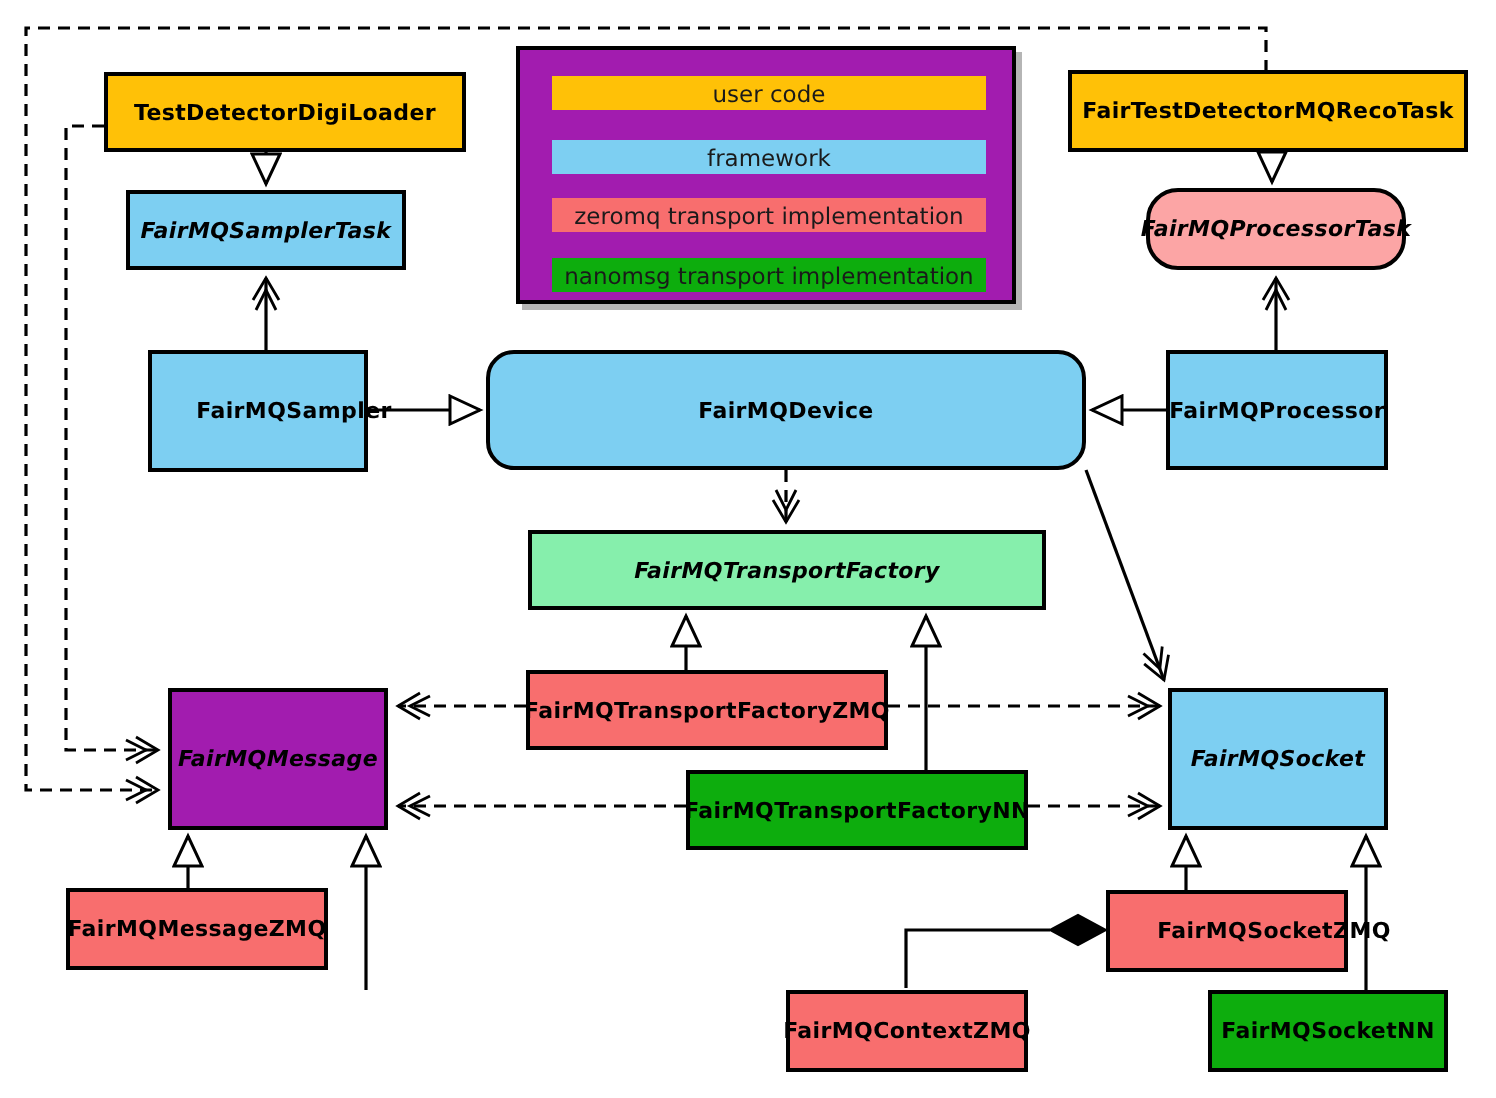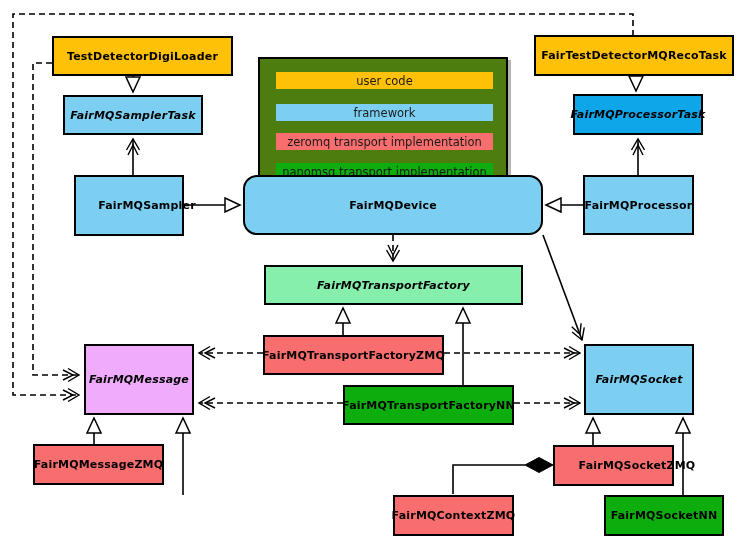--- a/index.html
+++ b/index.html
@@ -7,22 +7,22 @@
   .canvas{position:relative;width:748px;height:549px;background:#ffffff;overflow:hidden;}
   svg.wires{position:absolute;left:0;top:0;z-index:1;}
   .node{
     position:absolute;z-index:2;box-sizing:border-box;
     border:2px solid #000;display:flex;align-items:center;justify-content:center;
     font-size:11px;font-weight:bold;color:#000;text-align:center;
     white-space:nowrap;letter-spacing:0.2px;
   }
   .node.abstract{font-style:italic;}
   .legend{
-    position:absolute;z-index:2;box-sizing:border-box;background:#4d7c0f;
-    border:2px solid #000;box-shadow:3px 3px 0 rgba(120,120,120,0.55);margin-top:34px;
+    position:absolute;z-index:2;box-sizing:border-box;background:#a21caf;
+    border:2px solid #000;box-shadow:3px 3px 0 rgba(120,120,120,0.55);
   }
   .legend-item{
     position:absolute;box-sizing:border-box;height:17px;left:16px;width:217px;
     display:flex;align-items:center;justify-content:center;
     font-size:11.5px;font-weight:normal;color:#1a1a1a;white-space:nowrap;
   }
 </style>
 </head>
 <body>
 
@@ -86,35 +86,35 @@
     <div class="legend-item" style="top: 74px; background-color: rgb(248, 110, 110);">zeromq transport implementation</div>
     <div class="legend-item" style="top: 104px; background-color: rgb(13, 173, 13);">nanomsg transport implementation</div>
   </div>
 
   <div class="node" style="left: 52px; top: 36px; width: 181px; height: 40px; background-color: rgb(255, 193, 7);">TestDetectorDigiLoader</div>
 
   <div class="node abstract" style="left: 63px; top: 95px; width: 140px; height: 40px; background-color: rgb(125, 207, 242);">FairMQSamplerTask</div>
 
   <div class="node" style="left: 534px; top: 35px; width: 200px; height: 41px; background-color: rgb(255, 193, 7);">FairTestDetectorMQRecoTask</div>
 
-  <div class="node abstract" style="left: 573px; top: 94px; width: 130px; height: 41px; background-color: #0ea5e9;">FairMQProcessorTask</div>
+  <div class="node abstract" style="left: 573px; top: 94px; width: 130px; height: 41px; background-color: #fca5a5; border-radius: 16px;">FairMQProcessorTask</div>
 
   <div class="node" style="left: 74px; top: 175px; width: 110px; height: 61px; background-color: rgb(125, 207, 242); padding-left: 36px;">FairMQSampler</div>
 
   <div class="node" style="left: 243px; top: 175px; width: 300px; height: 60px; background-color: rgb(125, 207, 242); border-radius: 14px;">FairMQDevice</div>
 
   <div class="node" style="left: 583px; top: 175px; width: 111px; height: 60px; background-color: rgb(125, 207, 242);">FairMQProcessor</div>
 
   <div class="node abstract" style="left: 264px; top: 265px; width: 259px; height: 40px; background-color: #86efac;">FairMQTransportFactory</div>
 
   <div class="node" style="left: 263px; top: 335px; width: 181px; height: 40px; background-color: rgb(248, 110, 110);">FairMQTransportFactoryZMQ</div>
 
   <div class="node" style="left: 343px; top: 385px; width: 171px; height: 40px; background-color: rgb(13, 173, 13);">FairMQTransportFactoryNN</div>
 
-  <div class="node abstract" style="left: 84px; top: 344px; width: 110px; height: 71px; background-color: #f0abfc; font-style: italic;">FairMQMessage</div>
+  <div class="node abstract" style="left: 84px; top: 344px; width: 110px; height: 71px; background-color: #a21caf; font-style: italic;">FairMQMessage</div>
 
   <div class="node abstract" style="left: 584px; top: 344px; width: 110px; height: 71px; background-color: rgb(125, 207, 242);">FairMQSocket</div>
 
   <div class="node" style="left: 33px; top: 444px; width: 131px; height: 41px; background-color: rgb(248, 110, 110);">FairMQMessageZMQ</div>
 
 
   <div class="node" style="left: 393px; top: 495px; width: 121px; height: 41px; background-color: rgb(248, 110, 110);">FairMQContextZMQ</div>
 
   <div class="node" style="left: 553px; top: 445px; width: 121px; height: 41px; background-color: rgb(248, 110, 110); padding-left: 47px;">FairMQSocketZMQ</div>
 

